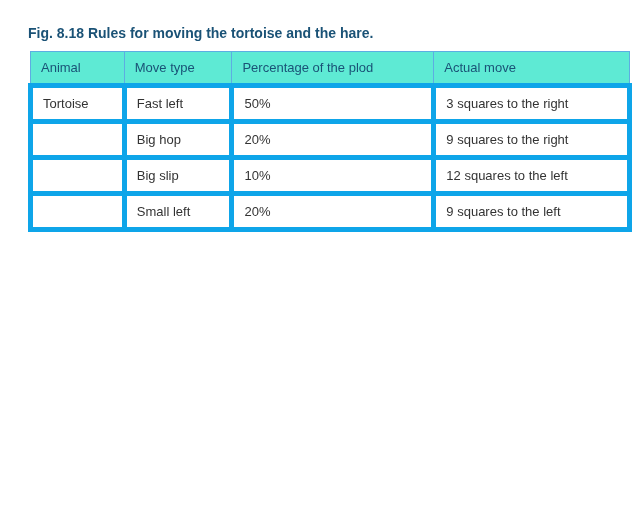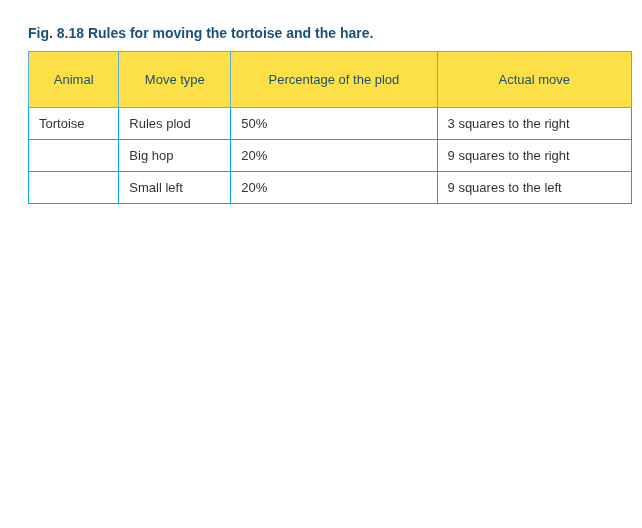--- a/index.html
+++ b/index.html
@@ -25,31 +25,31 @@
       margin-bottom: 10px;
     }
 
     .rules-table {
       width: 100%;
       border-collapse: collapse;
       border: 1px solid #5dade2;
     }
 
     .rules-table th {
-      background-color: #fde047;
+      background-color: #5eead4;
       color: #1a5276;
       font-weight: normal;
-      text-align: center;
-      padding: 20px 10px;
+      text-align: left;
+      padding: 8px 10px;
       border: 1px solid #5dade2;
     }
 
     .rules-table td {
       padding: 8px 10px;
-      border: 1px solid #0ea5e9;
+      border: 5px solid #0ea5e9;
       vertical-align: top;
     }
 
     .rules-table tr:nth-child(odd) td {
       background-color: #fff;
     }
 
     .rules-table tr:nth-child(even) td {
       background-color: #fff;
     }
@@ -65,29 +65,35 @@
       <tr>
         <th>Animal</th>
         <th>Move type</th>
         <th>Percentage of the plod</th>
         <th>Actual move</th>
       </tr>
     </thead>
     <tbody id="table-body">
     <tr>
           <td>Tortoise</td>
-          <td>Rules plod</td>
+          <td>Fast left</td>
           <td>50%</td>
           <td>3 squares to the right</td>
         </tr>
         <tr>
           <td></td>
           <td>Big hop</td>
           <td>20%</td>
           <td>9 squares to the right</td>
+        </tr>
+        <tr>
+          <td></td>
+          <td>Big slip</td>
+          <td>10%</td>
+          <td>12 squares to the left</td>
         </tr>
         <tr>
           <td></td>
           <td>Small left</td>
           <td>20%</td>
           <td>9 squares to the left</td>
         </tr>
       </tbody>
   </table>
 </div>

